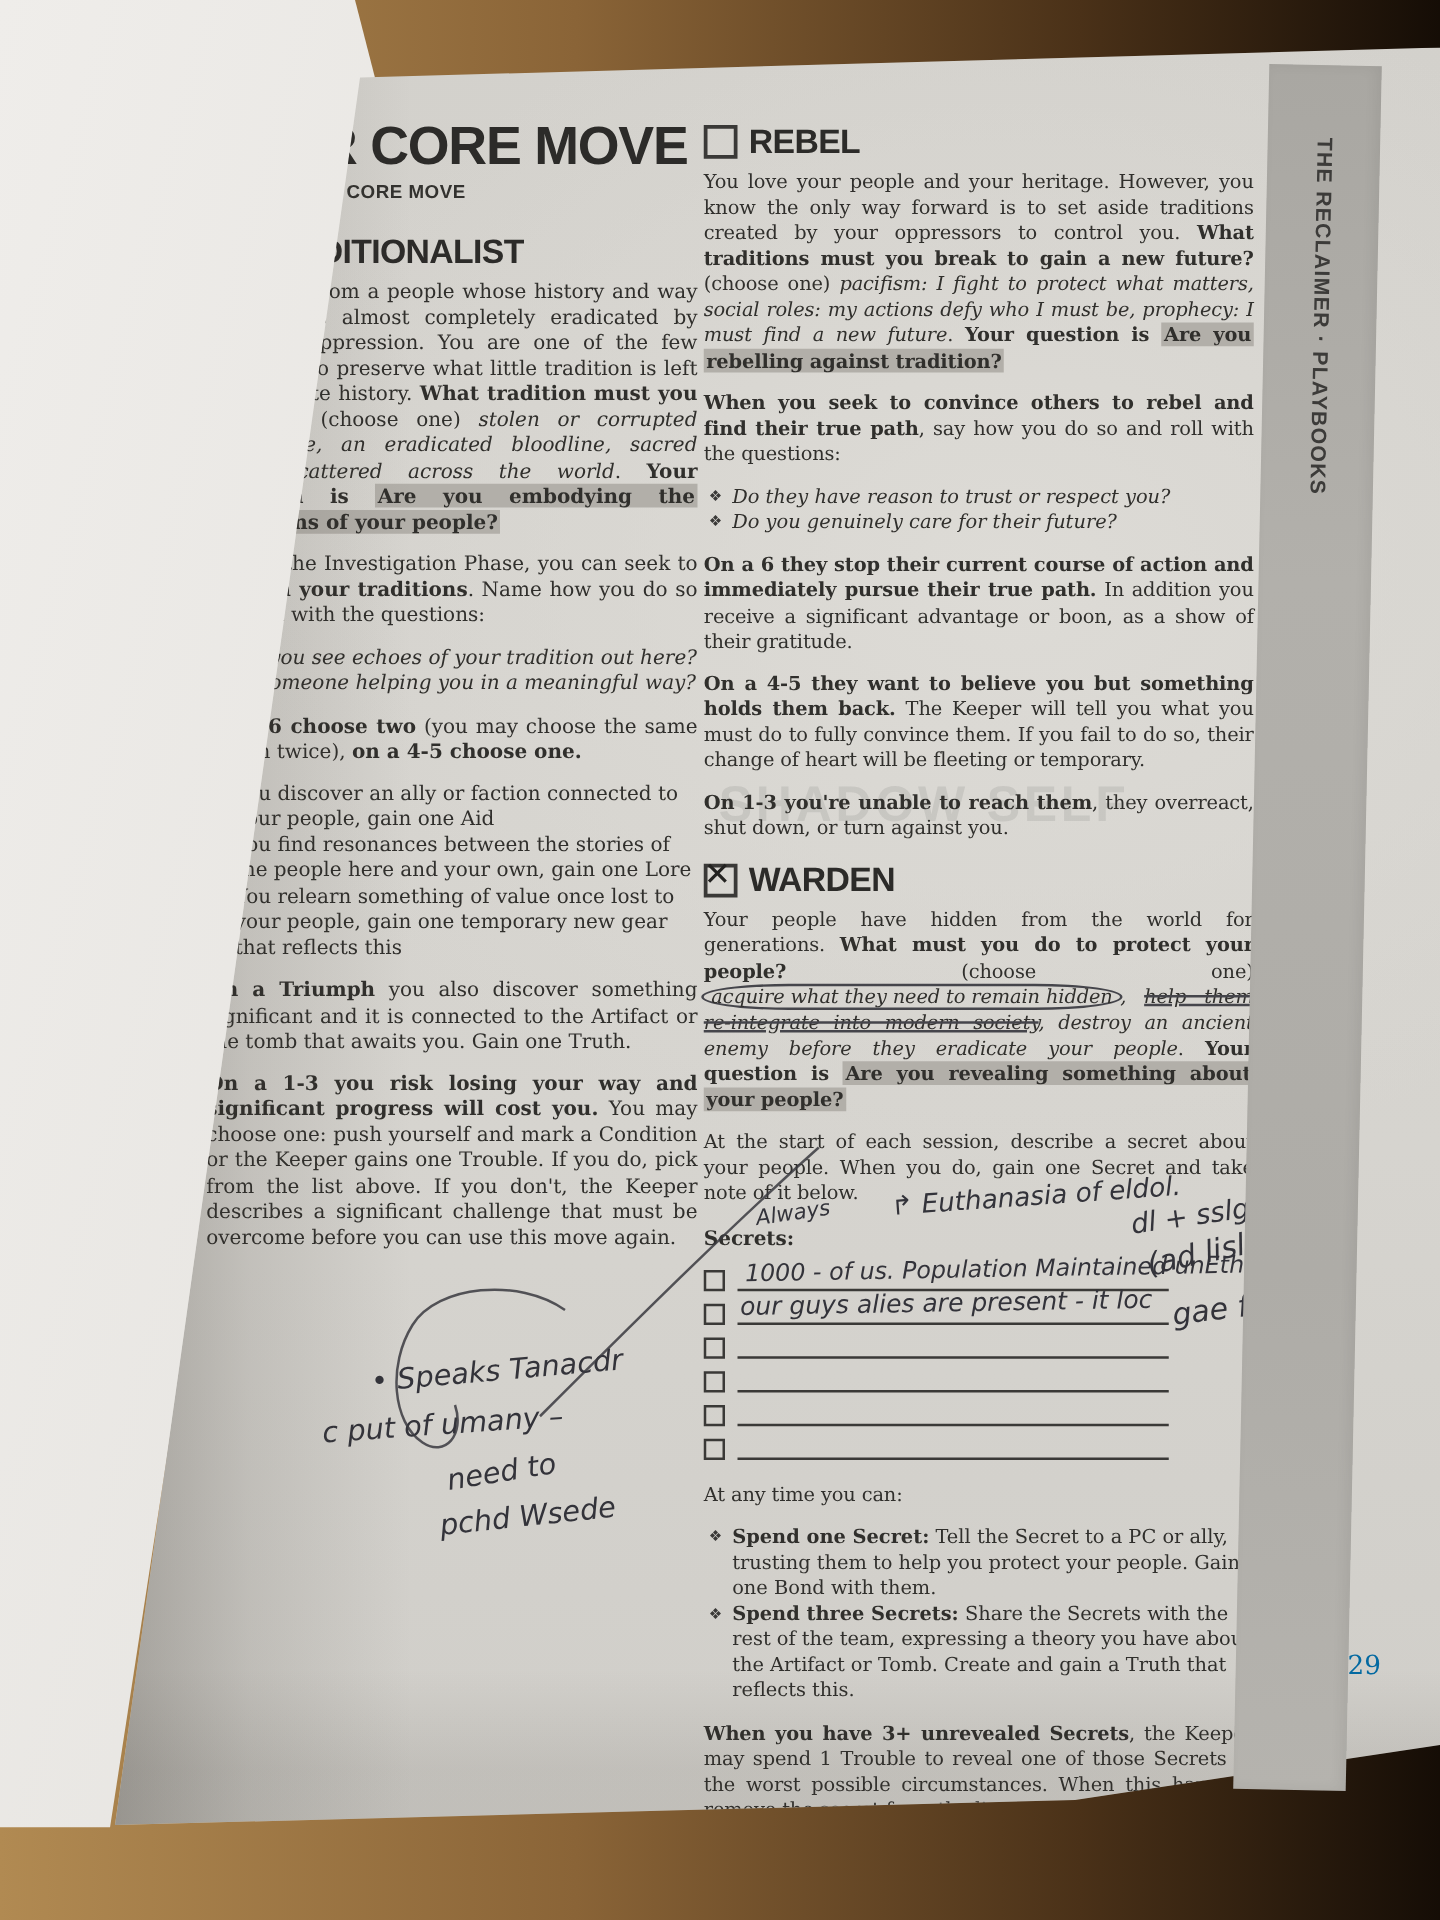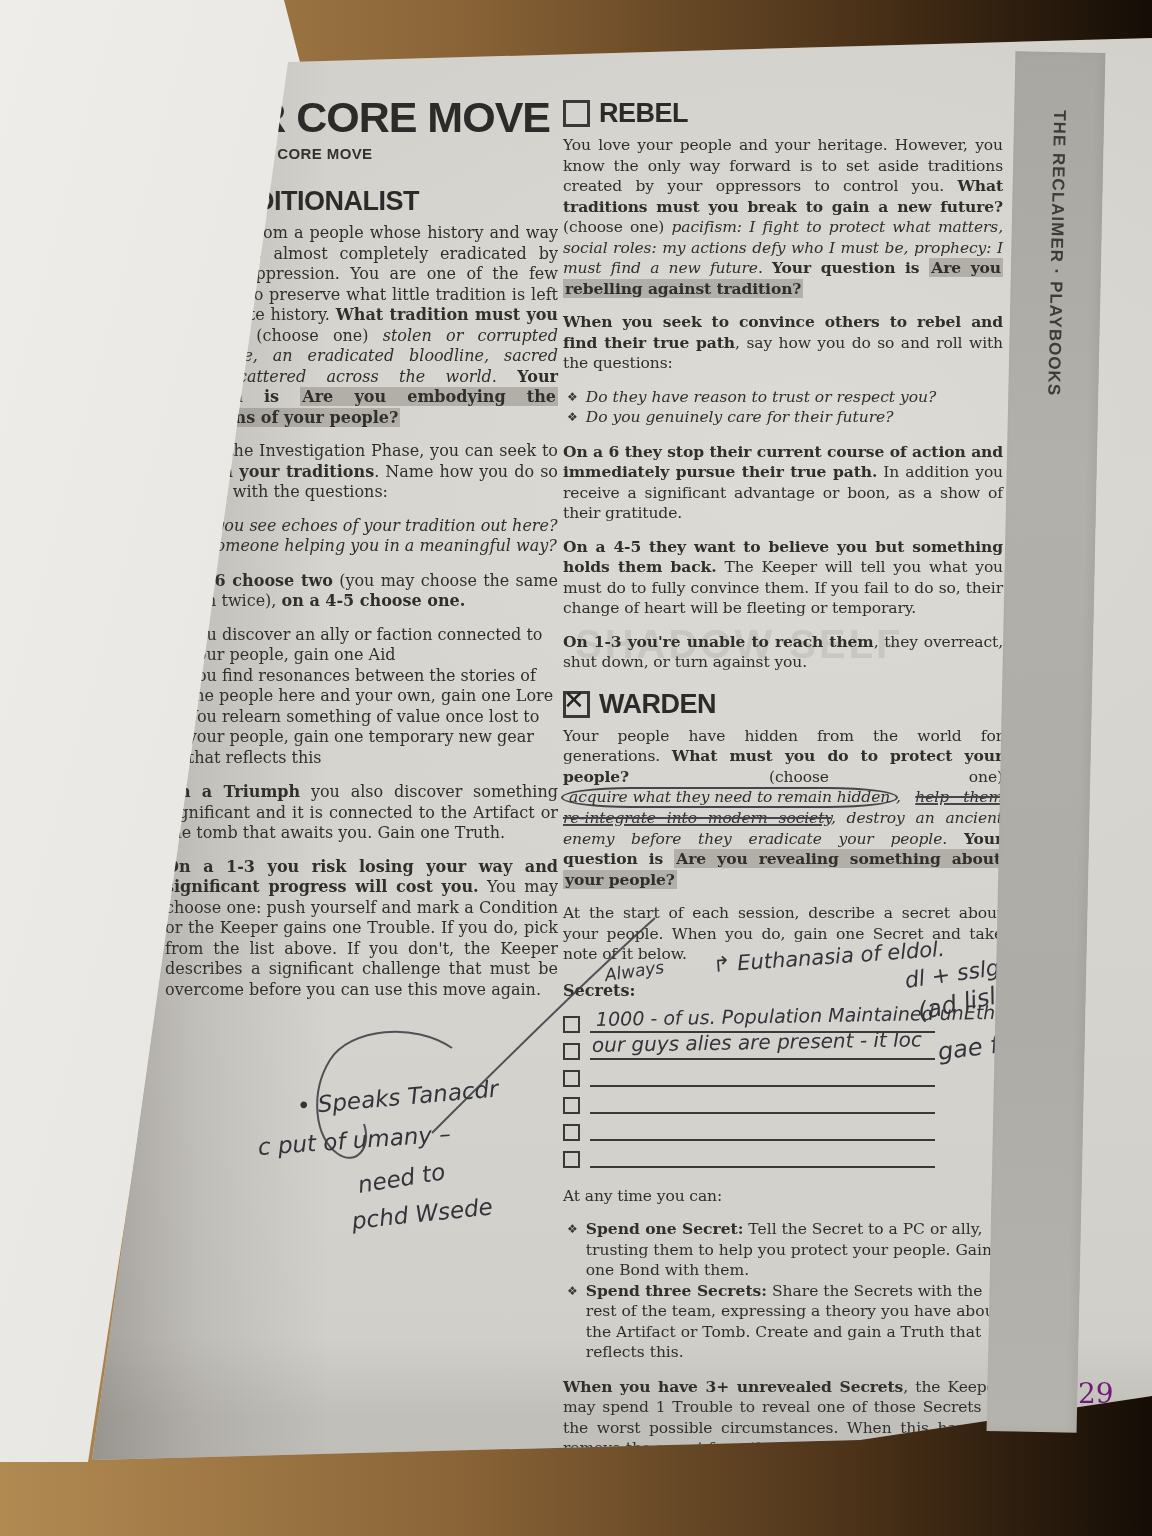--- a/index.html
+++ b/index.html
@@ -37,22 +37,22 @@
     transform:rotate(1.2deg);
     box-shadow:-4px 0 10px rgba(0,0,0,.06) inset;
   }
   .side-band .vtext{
     position:absolute;top:58px;left:50%;transform:translateX(-50%);
     writing-mode:vertical-rl;
     font-family:"Liberation Sans", sans-serif;font-weight:bold;
     font-size:17px;letter-spacing:1px;color:#3c3b39;white-space:nowrap;
   }
   .page-num{
-    position:absolute;left:1078px;top:1377px;
-    font-family:"DejaVu Serif", serif;font-size:28px;color:#701a75;
+    position:absolute;left:1078px;top:1320px;
+    font-family:"DejaVu Serif", serif;font-size:21px;color:#0369a1;
   }
   
   .col{position:absolute;color:#302f2c;}
   #col-left{left:165px;top:96px;width:393px;}
   #col-right{left:563px;top:100px;width:440px;}
   h1{
     margin:0;font-family:"Liberation Sans", sans-serif;font-weight:bold;
     font-size:43px;letter-spacing:-1px;color:#2c2b29;line-height:1;
   }
   .subtitle{

